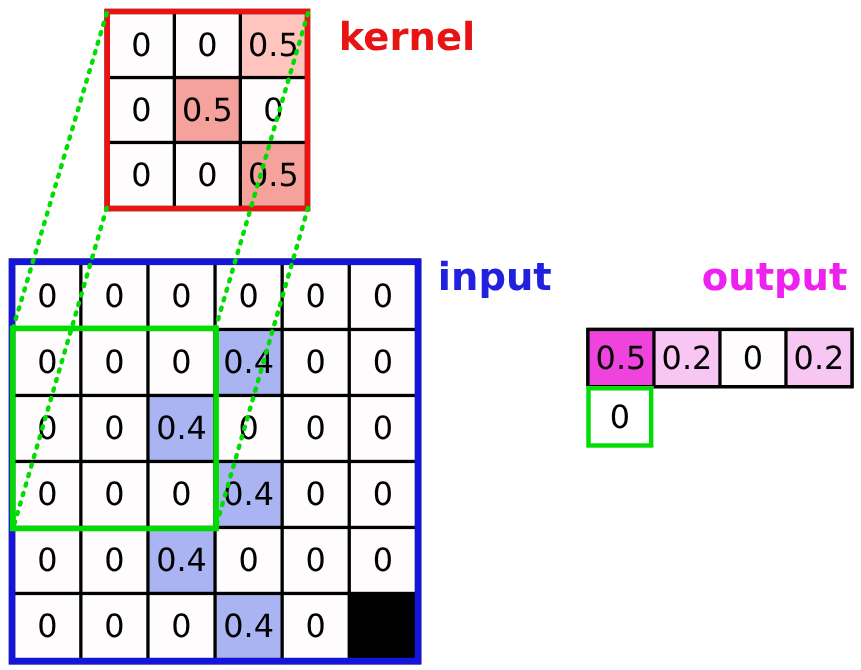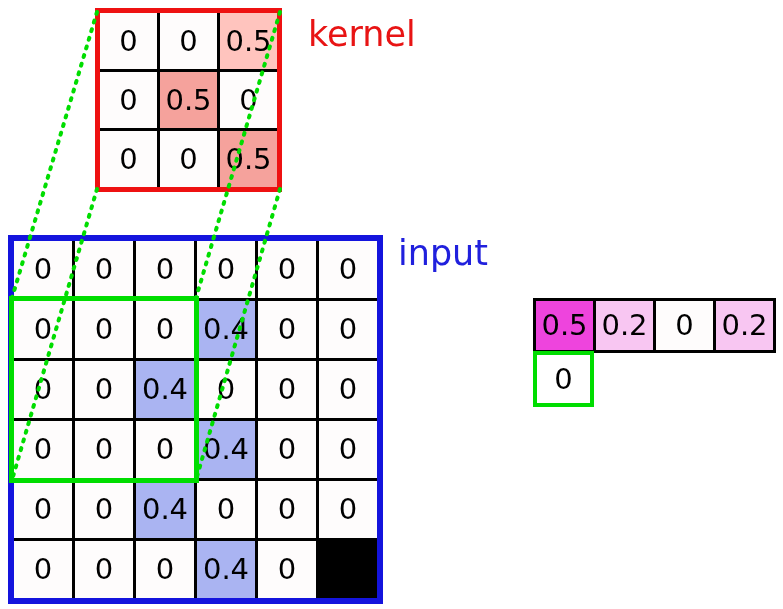--- a/index.html
+++ b/index.html
@@ -26,37 +26,38 @@
   .out-strong { background:var(--output-strong,#ee44dd); }
   .out-light  { background:var(--output-light,#f8c6f2); }
 
   .green-window { position:absolute; left:9px; top:296px; width:190px; height:187px;
                   border:5px solid var(--green,#00dd00); z-index:5; pointer-events:none; }
   .pending-cell { position:absolute; left:533px; top:351px; width:61px; height:56px;
                   border:4px solid var(--green,#00dd00); background:#fff;
                   display:flex; align-items:center; justify-content:center;
                   font-size:29px; color:#000; z-index:5; }
 
-  .label { position:absolute; font-size:35px; font-weight:400; white-space:nowrap; }
+  .label { position:absolute; font-size:35px; font-weight:700; white-space:nowrap; }
   .label-kernel { left:308px; top:14px;  color:var(--label-kernel,#e81414); }
   .label-input  { left:398px; top:233px; color:var(--label-input,#2020dd); }
   .label-output { left:638px; top:233px; color:var(--label-output,#ee22ee); }
 
   .connectors { position:absolute; left:0; top:0; width:783px; height:609px;
                 z-index:8; pointer-events:none; }
   .connectors line { stroke:var(--green,#00dd00); stroke-width:4;
                      stroke-dasharray:2 7; stroke-linecap:round; fill:none; }
 </style>
 </head>
 <body>
 
 <div class="canvas">
 
   <div class="label label-kernel">kernel</div>
   <div class="label label-input">input</div>
+  <div class="label label-output">output</div>
 
   <div class="grid kernel-grid">
     <div class="cell">0</div>
     <div class="cell">0</div>
     <div class="cell k-hl-light">0.5</div>
     <div class="cell">0</div>
     <div class="cell k-hl">0.5</div>
     <div class="cell">0</div>
     <div class="cell">0</div>
     <div class="cell">0</div>

